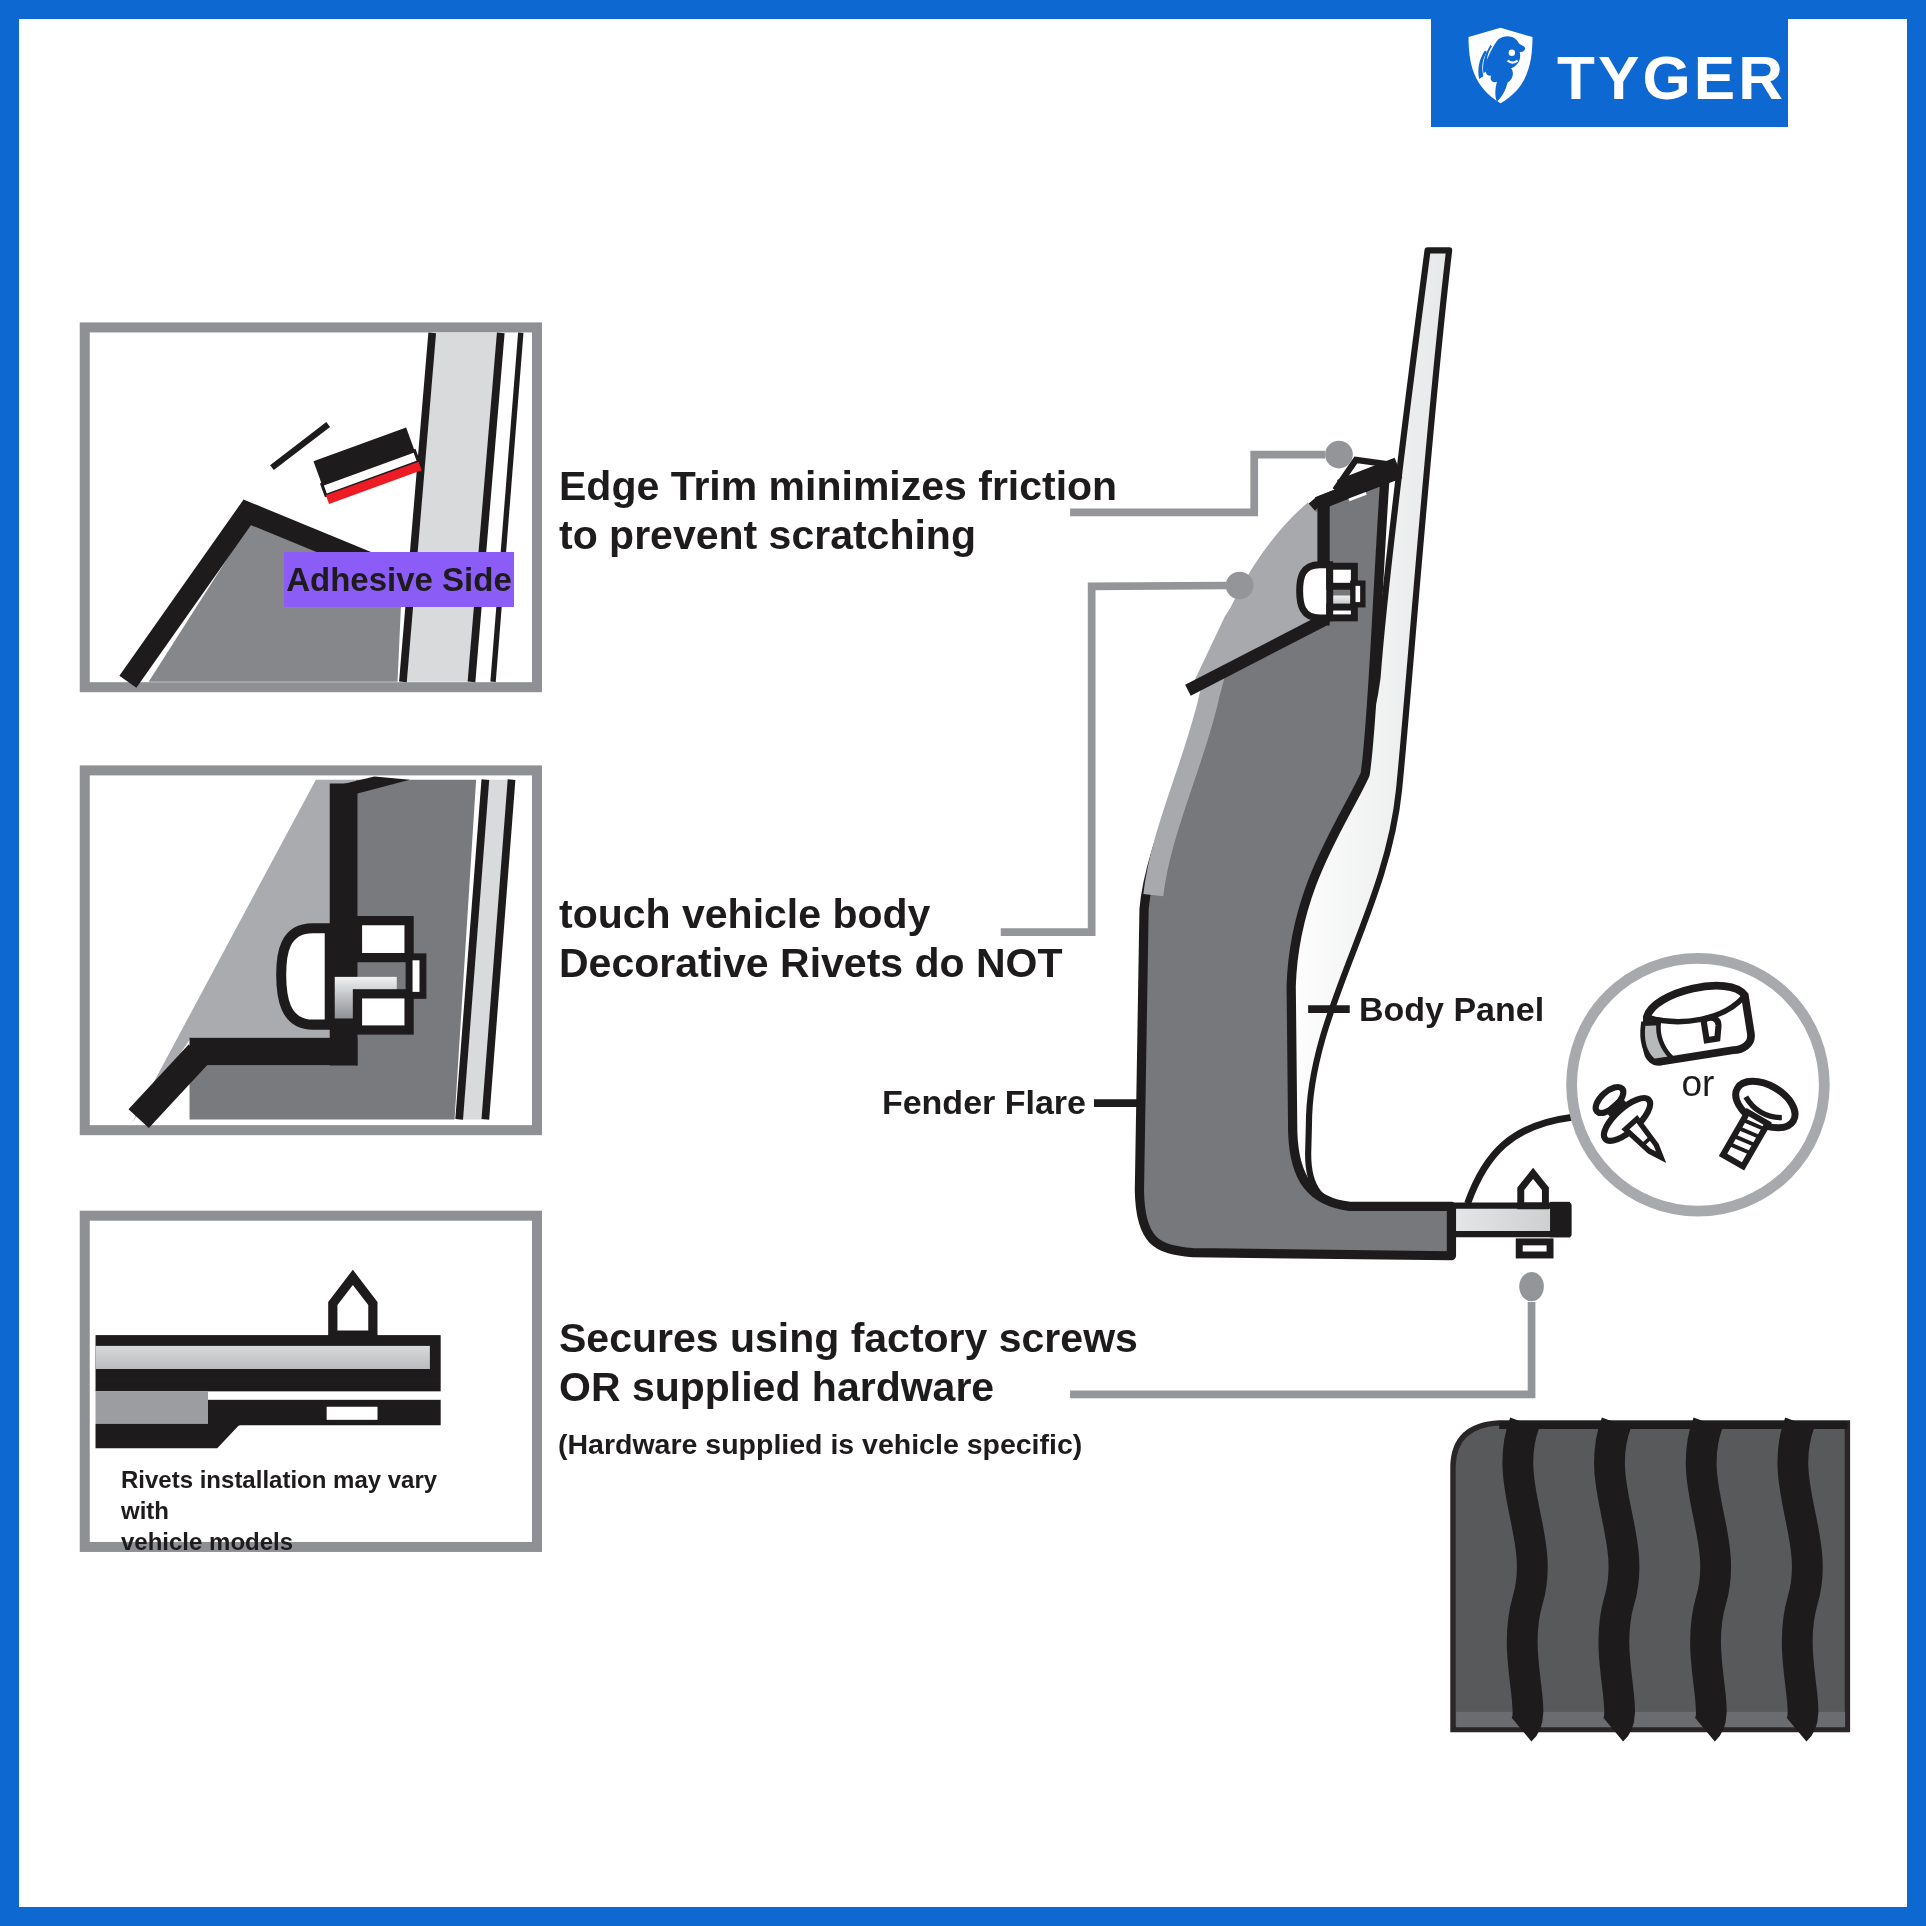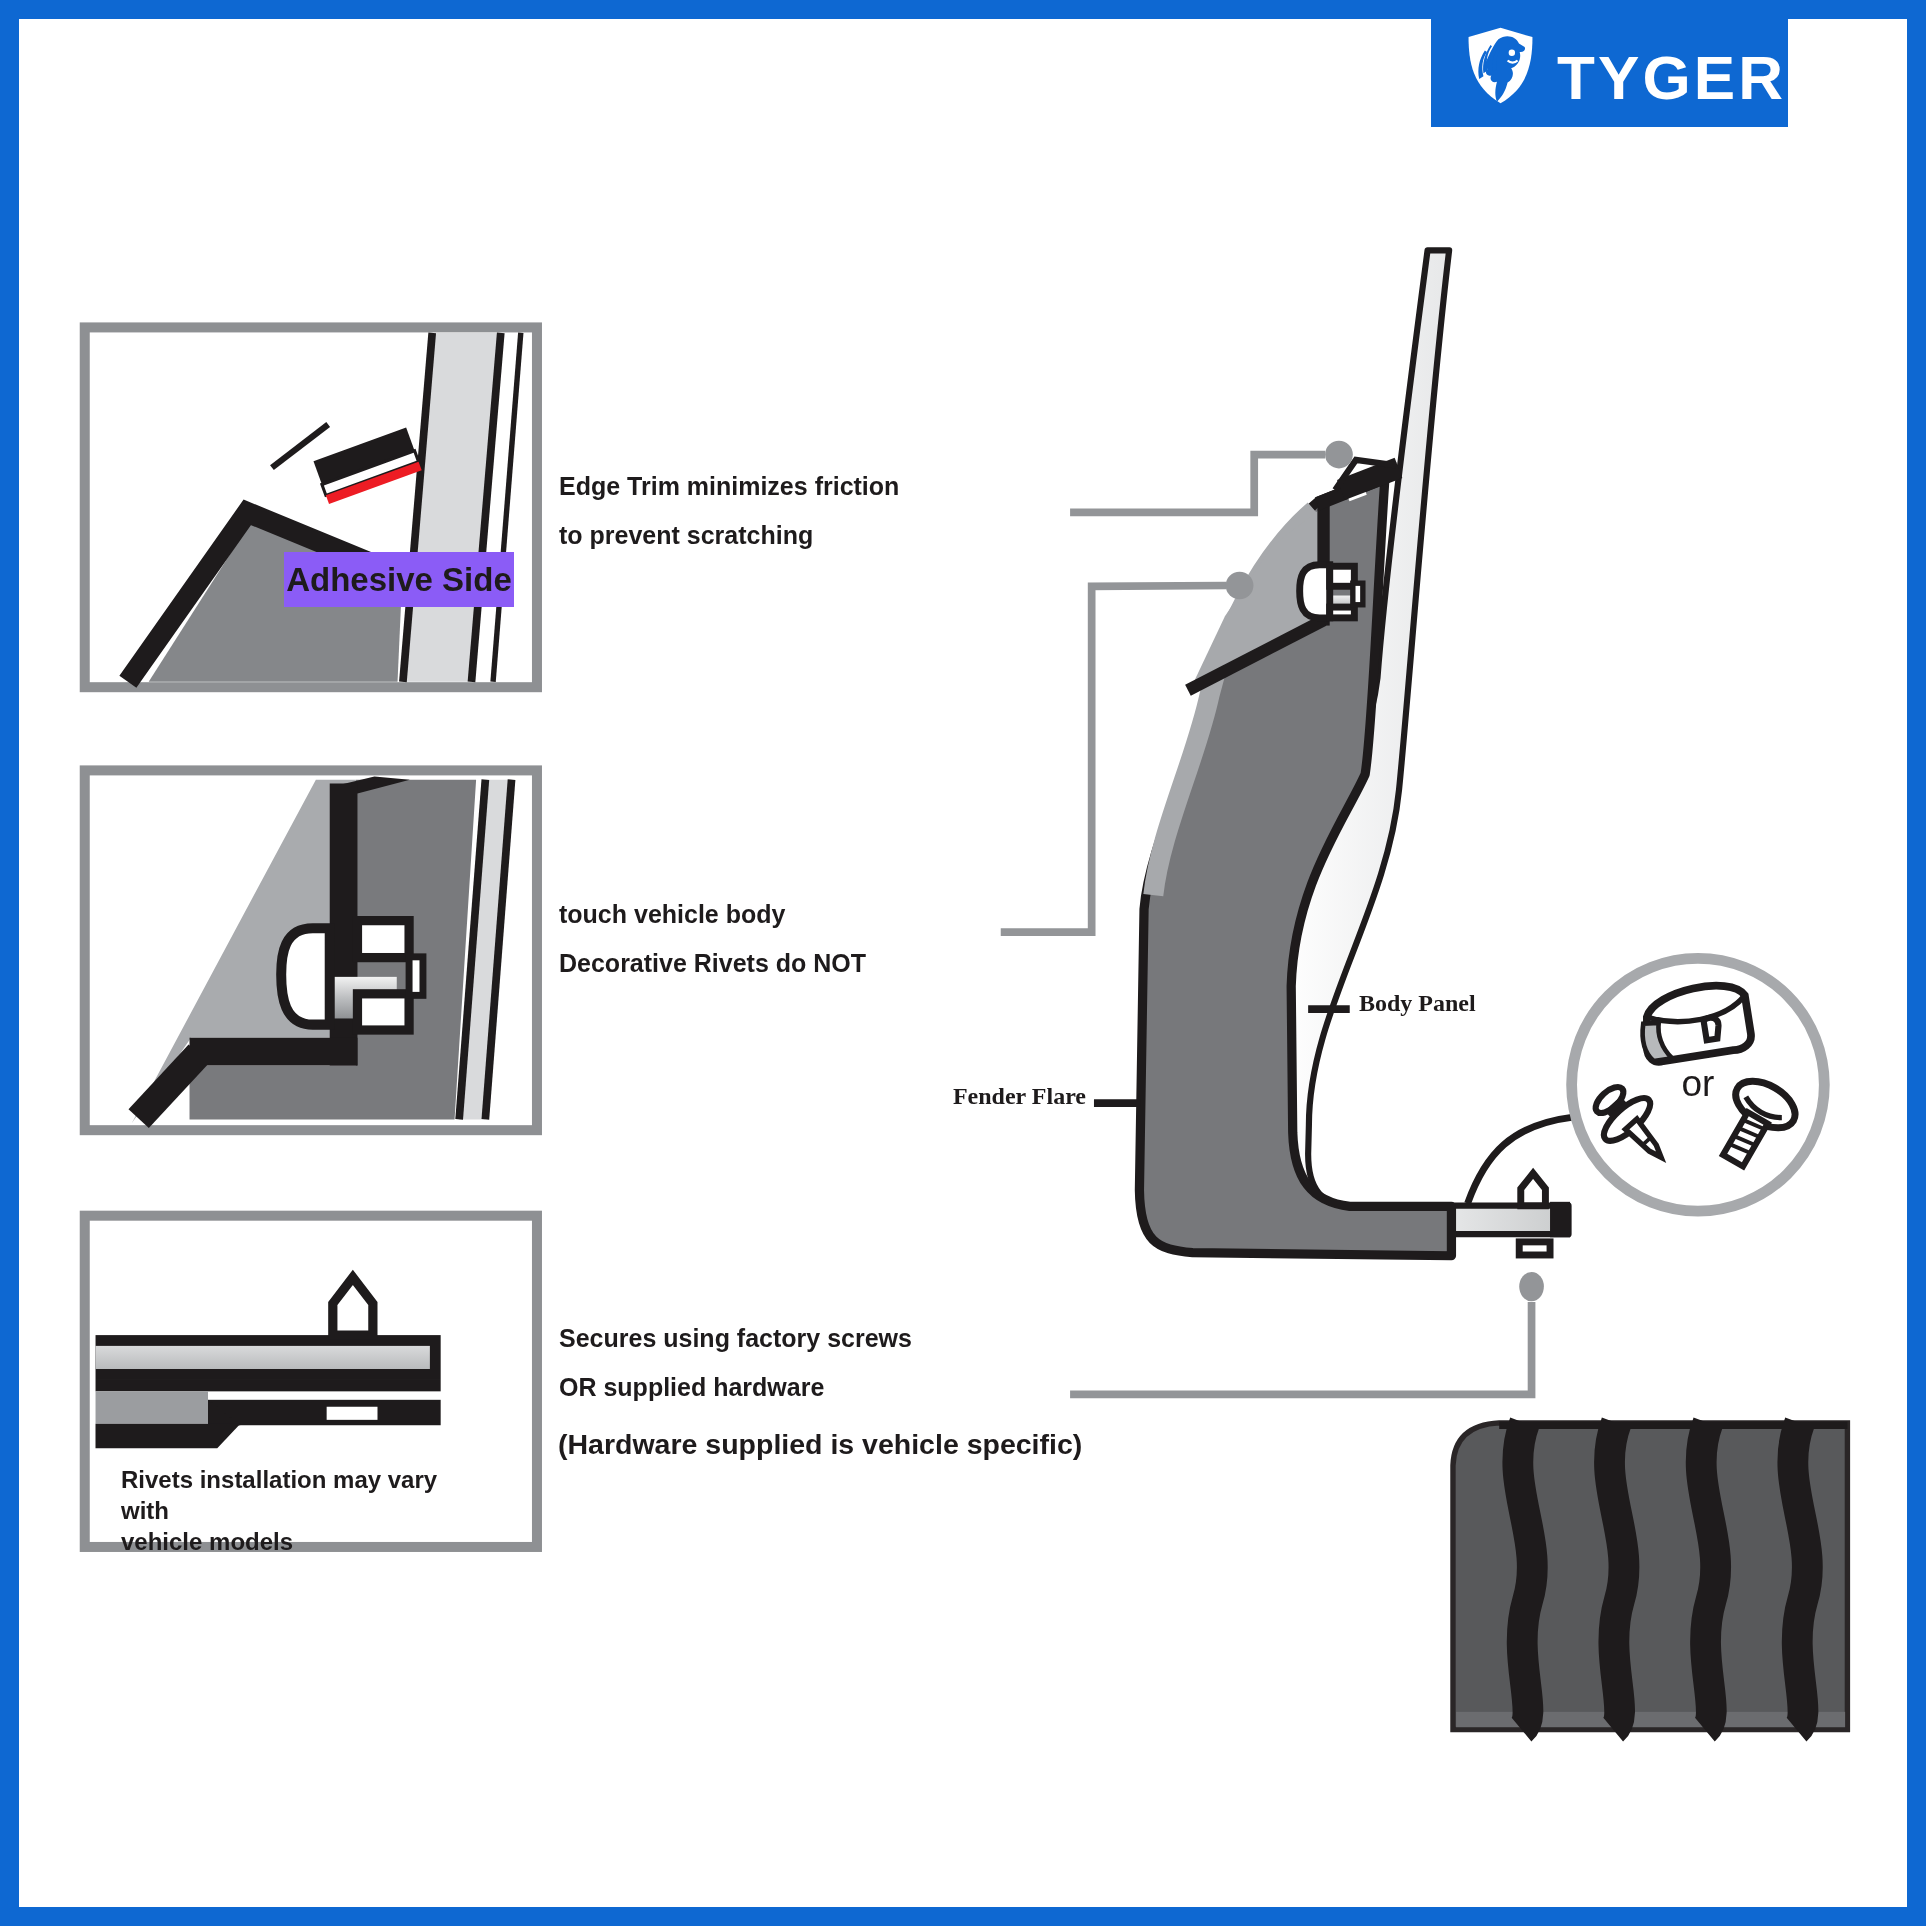--- a/index.html
+++ b/index.html
@@ -4,23 +4,23 @@
 <style>
   html,body{margin:0;padding:0;background:#ffffff;}
   #page{position:relative;width:1926px;height:1926px;background:#ffffff;overflow:hidden;
         font-family:"Liberation Sans", sans-serif;}
   
   #frame{position:absolute;left:0;top:0;right:0;bottom:0;border:19px solid #0e68d2;pointer-events:none;z-index:40;}
   
   #art{position:absolute;left:0;top:0;width:1926px;height:1926px;z-index:10;}
   
   .txt{position:absolute;color:#1e1b1c;z-index:20;}
-  .note{font-size:25px;font-weight:bold;line-height:49px;letter-spacing:0px;}
+  .note{font-size:41px;font-weight:bold;line-height:49px;letter-spacing:0px;}
   .subnote{font-size:28.5px;font-weight:bold;line-height:34px;}
-  .partlabel{font-size:24px;font-weight:bold;white-space:nowrap;font-family:Liberation Serif, serif;}
+  .partlabel{font-size:34px;font-weight:bold;white-space:nowrap;}
   .adhesive-box{left:284px;top:552px;width:230px;height:55px;background:#8b5cf6;
     display:flex;align-items:center;justify-content:center;font-size:33px;font-weight:bold;}
   .install{left:121px;top:1464px;width:362px;font-size:24px;font-weight:bold;line-height:31px;}
   .or-label{left:1655px;top:1063px;width:86px;text-align:center;font-size:37px;font-weight:normal;}
   
   #logo-box{position:absolute;left:1431px;top:19px;width:357px;height:108px;background:#0e68d2;z-index:30;}
   #logo-shield{position:absolute;left:34px;top:5.4px;width:71px;height:83px;}
   #logo-text{position:absolute;left:126px;top:31px;color:#ffffff;font-size:62px;font-weight:900;
              letter-spacing:3.1px;line-height:55px;}
   #logo-reg{position:absolute;left:422px;top:14px;color:#ffffff;font-size:20px;font-weight:bold;}

